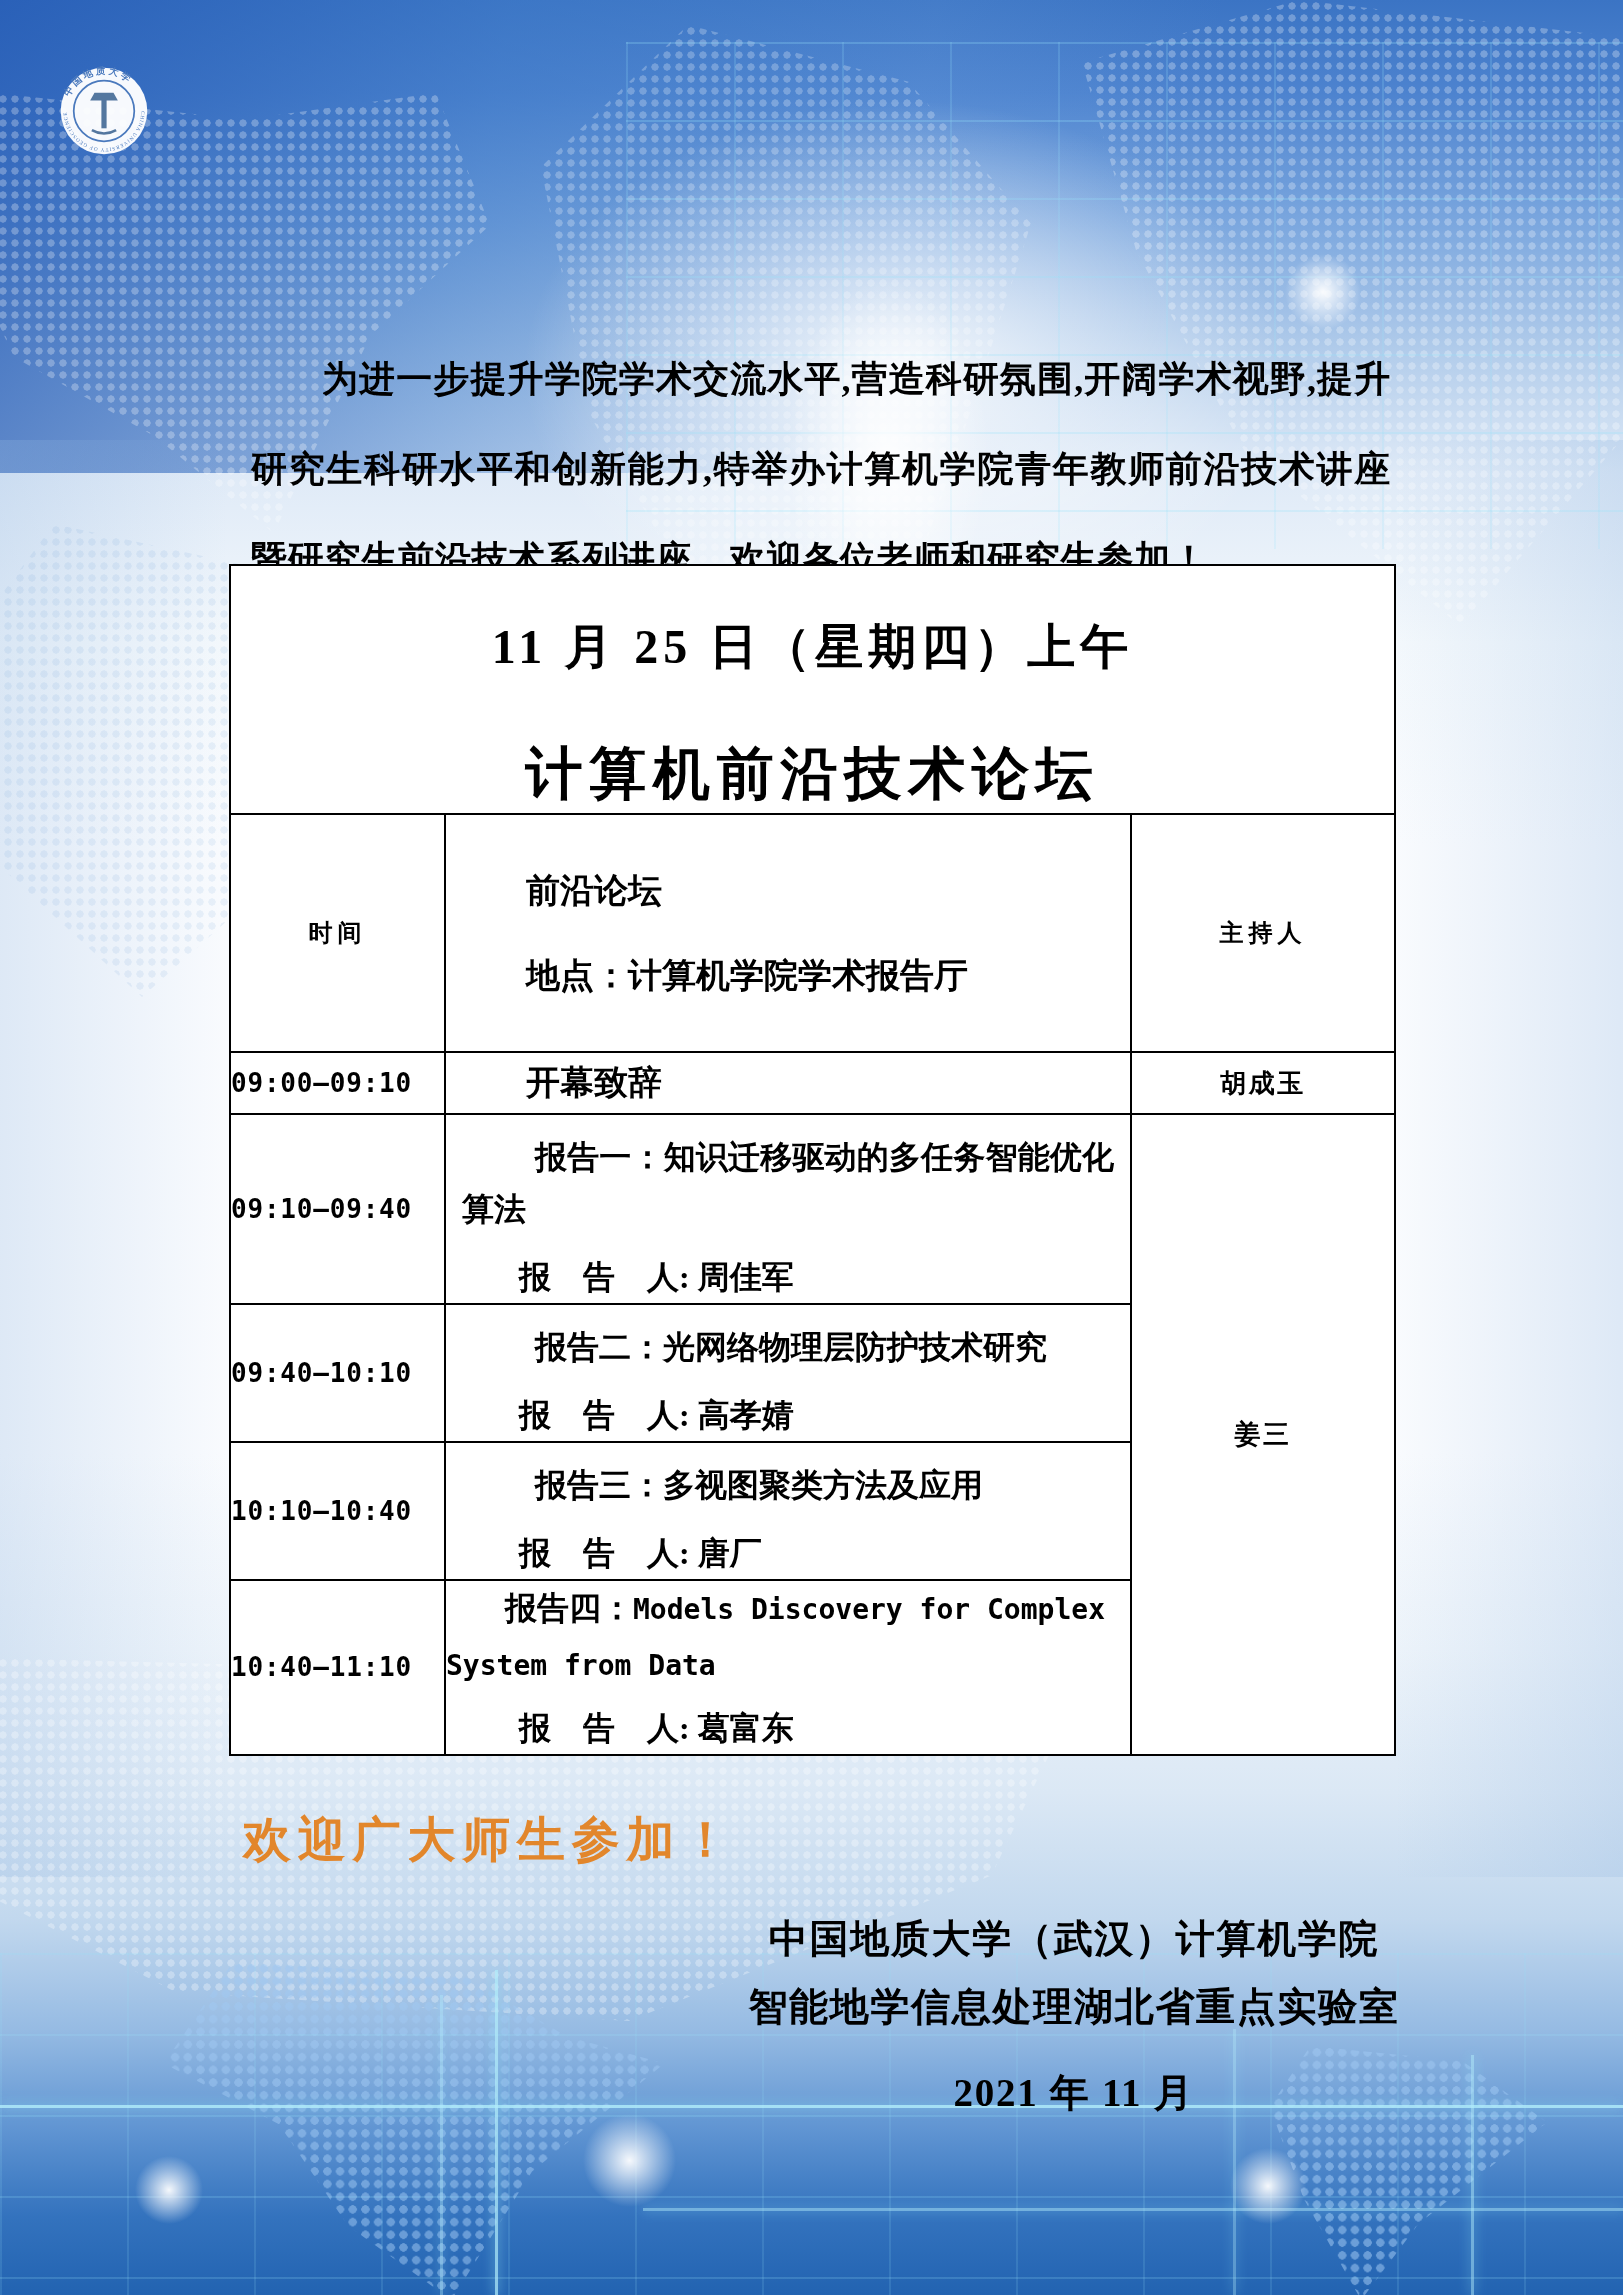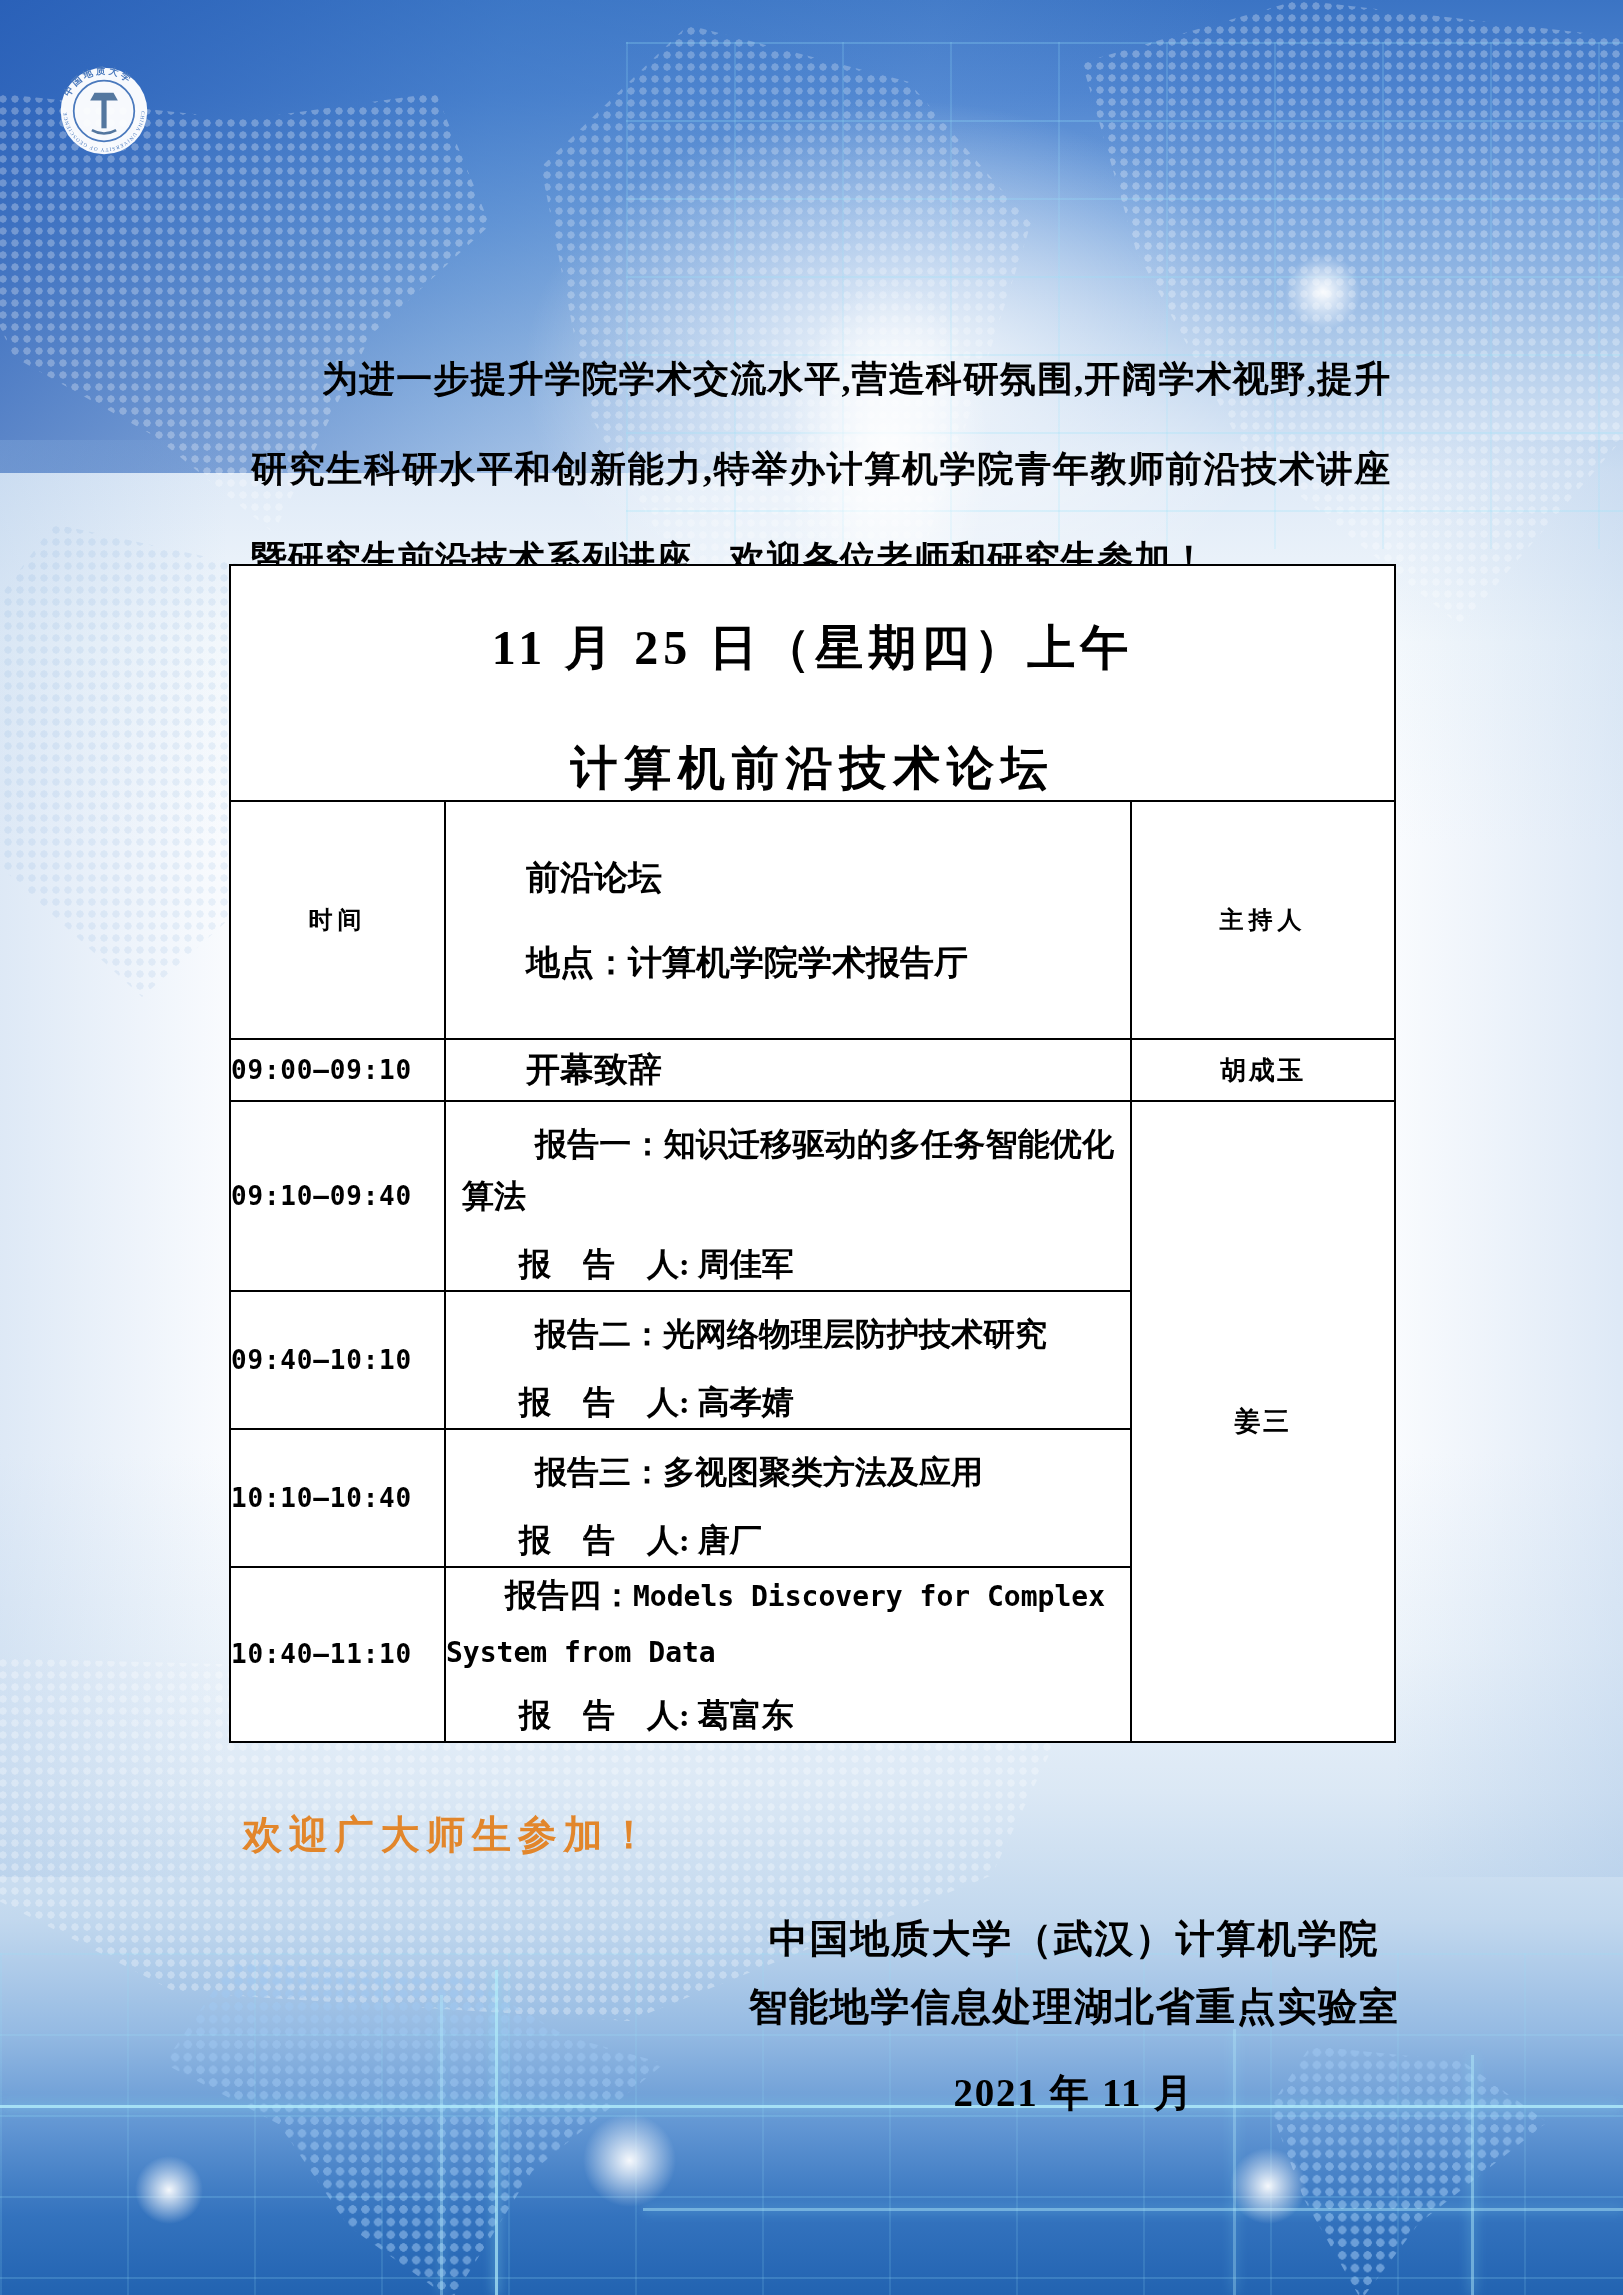--- a/index.html
+++ b/index.html
@@ -77,38 +77,38 @@
   
   .intro { left:251px; top:298px; width:1140px; font-size:36px; font-weight:700;
     line-height:90px; text-align:justify; text-indent:71px; letter-spacing:0.8px; }
 
   
   table.sched { position:absolute; left:229px; top:564px; width:1164px;
     border-collapse:collapse; table-layout:fixed; background:#fff; }
   table.sched td { border:2.5px solid #000; padding:0; font-weight:700; }
   td.title-cell { text-align:center; }
   .title-l1 { font-size:48px; letter-spacing:5px; margin-top:49px; }
-  .title-l2 { font-size:47px; letter-spacing:6.8px; margin-top:57px; }
+  .title-l2 { font-size:57px; letter-spacing:6.8px; margin-top:57px; }
   td.h-time, td.h-host { text-align:center; font-size:24px; letter-spacing:5px; }
   td.h-forum { vertical-align:middle; }
   .forum-line { font-size:34px; margin-left:80px; }
   .forum-line + .forum-line { margin-top:39px; }
   td.time-cell { text-align:left; vertical-align:middle;
     font-family:"DejaVu Sans Mono", monospace; font-size:26px; letter-spacing:0.8px;border-radius:18px; }
   td.host-cell { text-align:center; vertical-align:middle; font-size:26px; letter-spacing:2.5px; }
   td.event-cell { vertical-align:middle; font-size:34px; }
   .event-text { margin-left:80px; }
   td.talk-cell { vertical-align:middle; font-size:32px; padding:0 8.5px; }
   .talk-title { text-indent:73px; line-height:52px; margin:16px; text-align:justify; }
   .talk-title-mixed { text-indent:59px; line-height:54px; margin:0; }
   .talk-en { font-family:"DejaVu Sans Mono", monospace; font-size:28px; font-weight:700; }
   .talk-speaker { text-indent:73px; line-height:52px; margin:8.5px 0 0 0; }
 
   
-  .welcome { left:243px; top:1808px; font-size:39px; font-weight:700; letter-spacing:6.8px; }
+  .welcome { left:243px; top:1808px; font-size:48px; font-weight:700; letter-spacing:6.8px; }
   .footer-block { left:516px; top:1912px; width:1116px; text-align:center; font-weight:700; }
   .footer-line { font-size:39px; letter-spacing:1.7px; }
   .footer-line + .footer-line { margin-top:13.5px; }
   .footer-date { font-size:39px; margin-top:32px; letter-spacing:1.7px; }
 </style>
 </head>
 <body>
 
 <div class="page">
 

